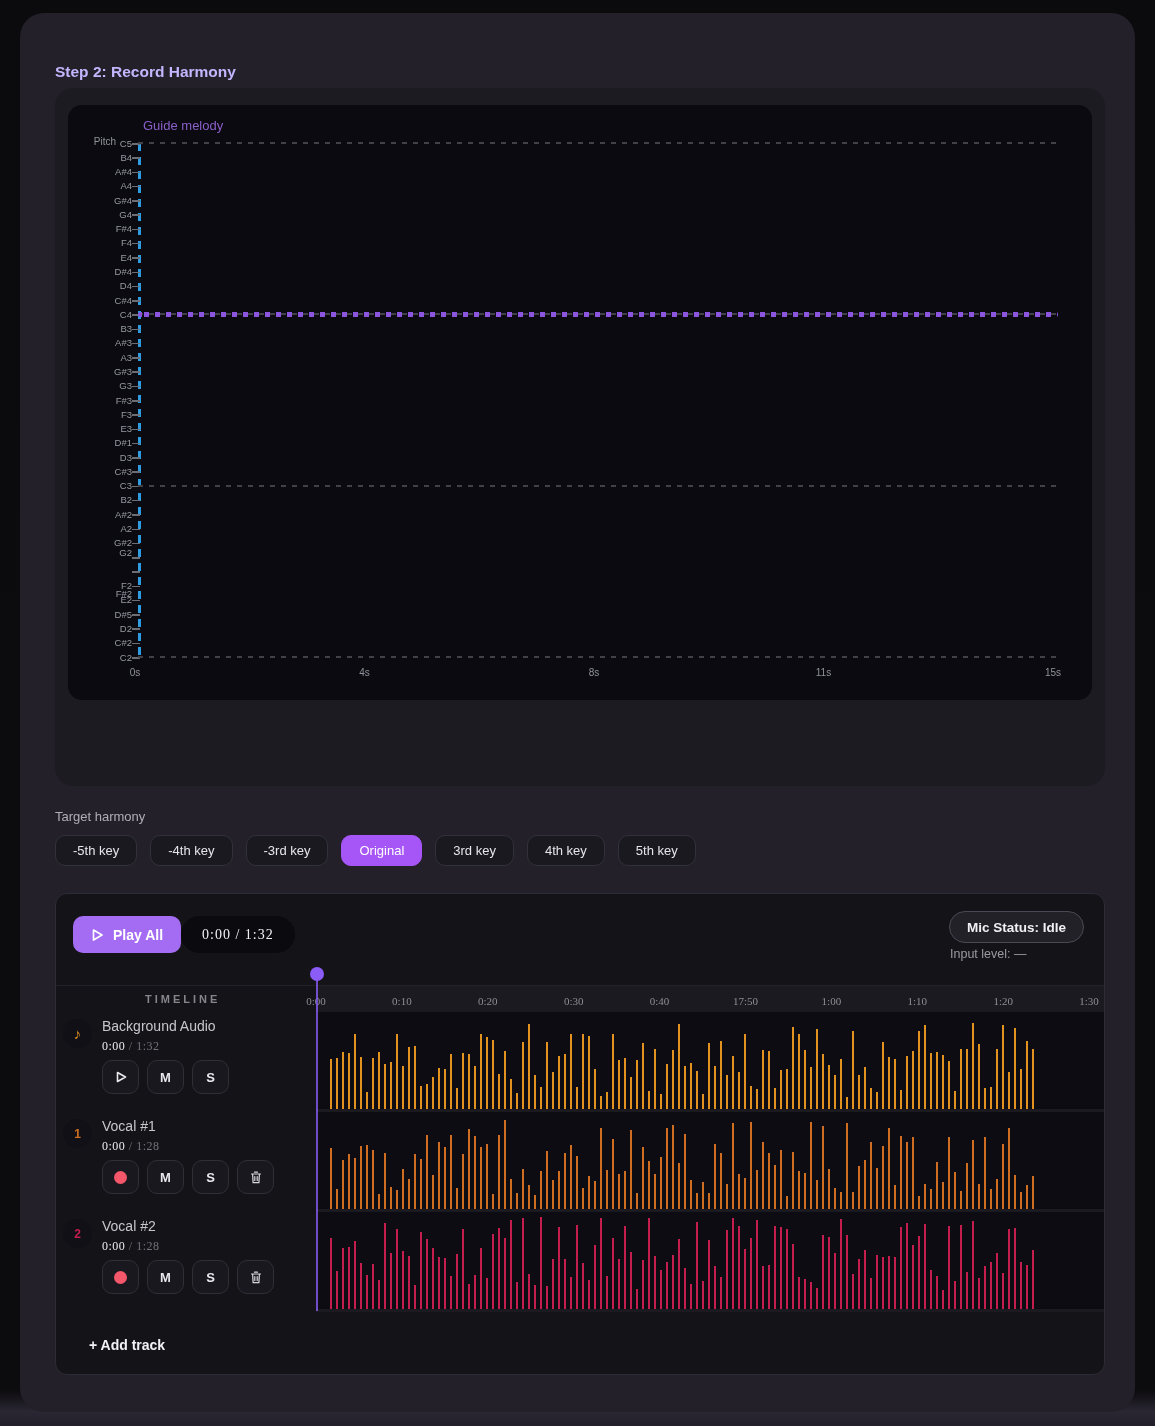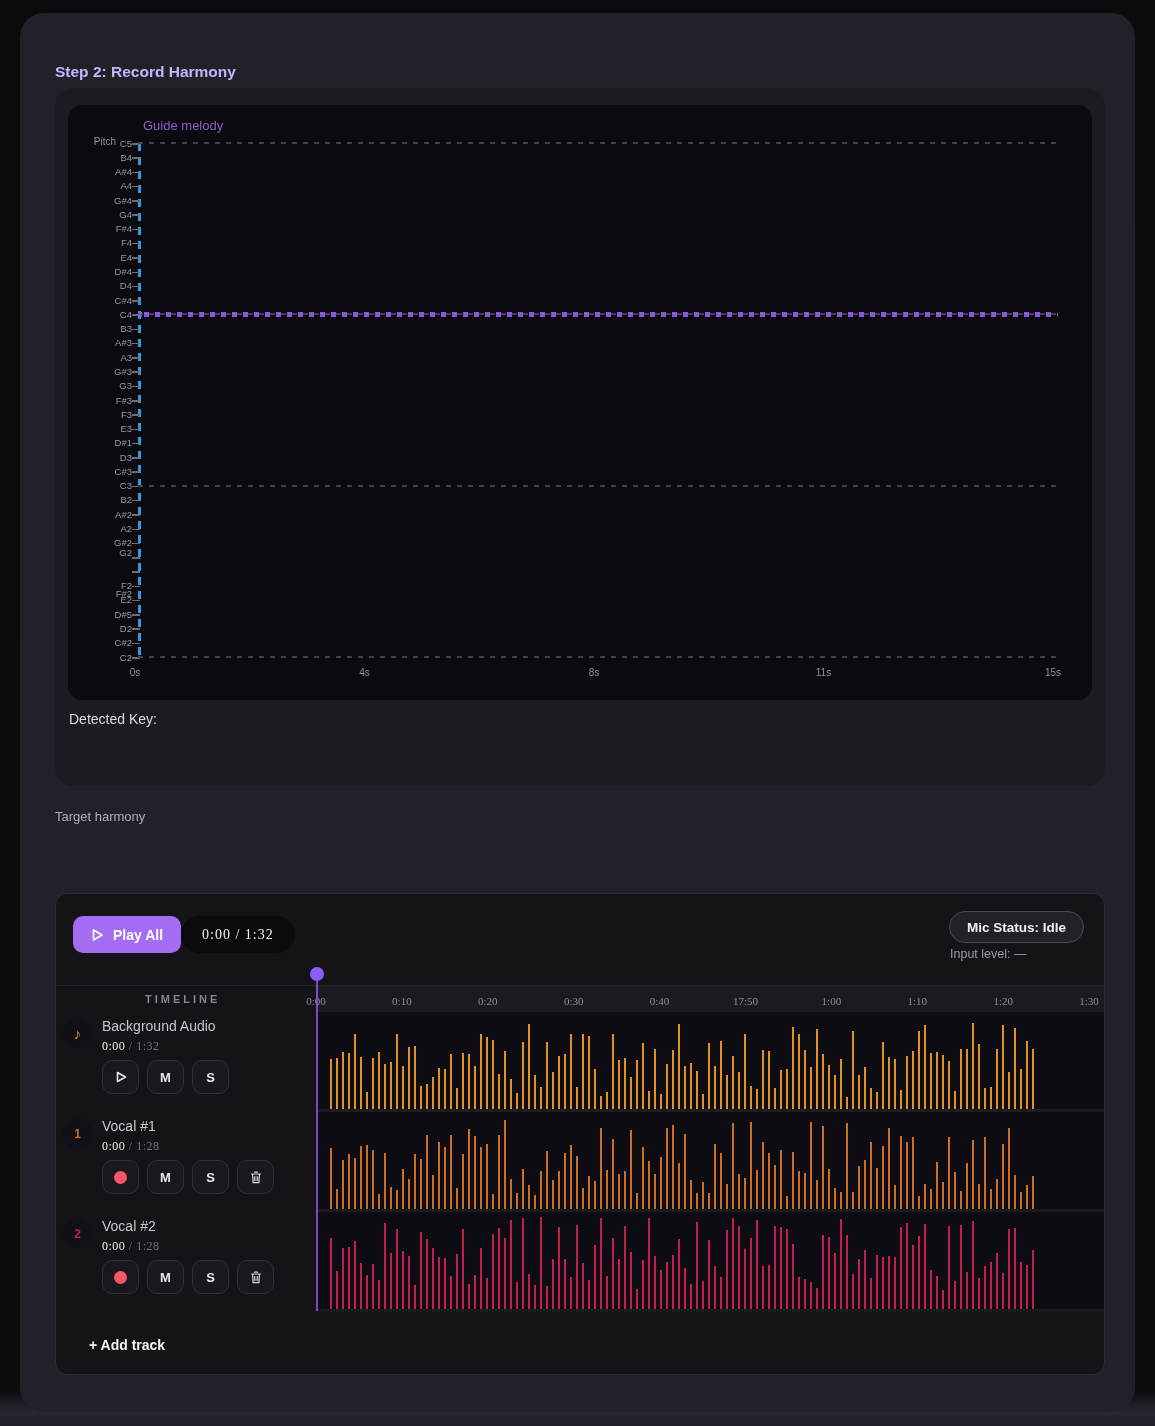--- a/index.html
+++ b/index.html
@@ -184,24 +184,32 @@
           <div class="grid" style="top: 379.667px;"></div>
           <div class="grid" style="top: 551px;"></div>
           <div class="refline" style="top: 206.833px;"></div>
           <div class="xlabel" style="left: 67px;">0s</div>
           <div class="xlabel" style="left: 296.5px;">4s</div>
           <div class="xlabel" style="left: 526px;">8s</div>
           <div class="xlabel" style="left: 755.5px;">11s</div>
           <div class="xlabel" style="left: 985px;">15s</div>
         </div>
     </div>
-    <div class="detected-key">Detected Key:</div>
   </div>
 
   <div class="harmony-label">Target harmony</div>
+  <div class="harmony-options">
+      <button class="chip">-5th key</button>
+      <button class="chip">-4th key</button>
+      <button class="chip">-3rd key</button>
+      <button class="chip active">Original</button>
+      <button class="chip">3rd key</button>
+      <button class="chip">4th key</button>
+      <button class="chip">5th key</button>
+    </div>
 
   <div class="timeline-panel">
     <button class="play-all">
       <svg width="13" height="14" viewBox="0 0 13 14">
           <path d="M2.5 2 L11 7 L2.5 12 Z" fill="none" stroke="#fff" stroke-width="1.7" stroke-linejoin="round"></path>
         </svg>
       <span>Play All</span>
     </button>
     <div class="time-pill mono">0:00 / 1:32</div>
     <div class="mic-pill">Mic Status: Idle</div>

